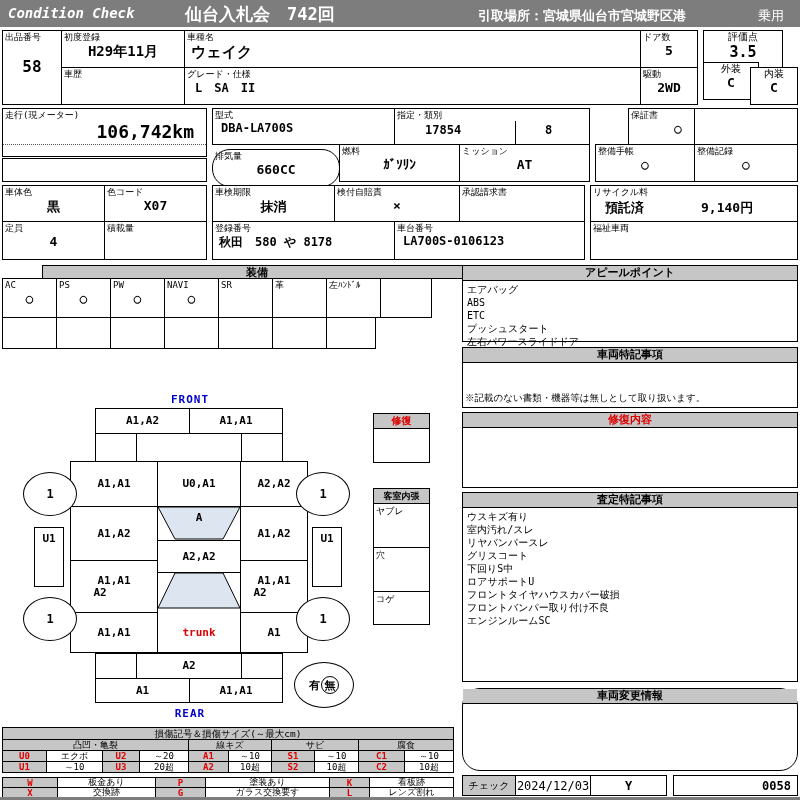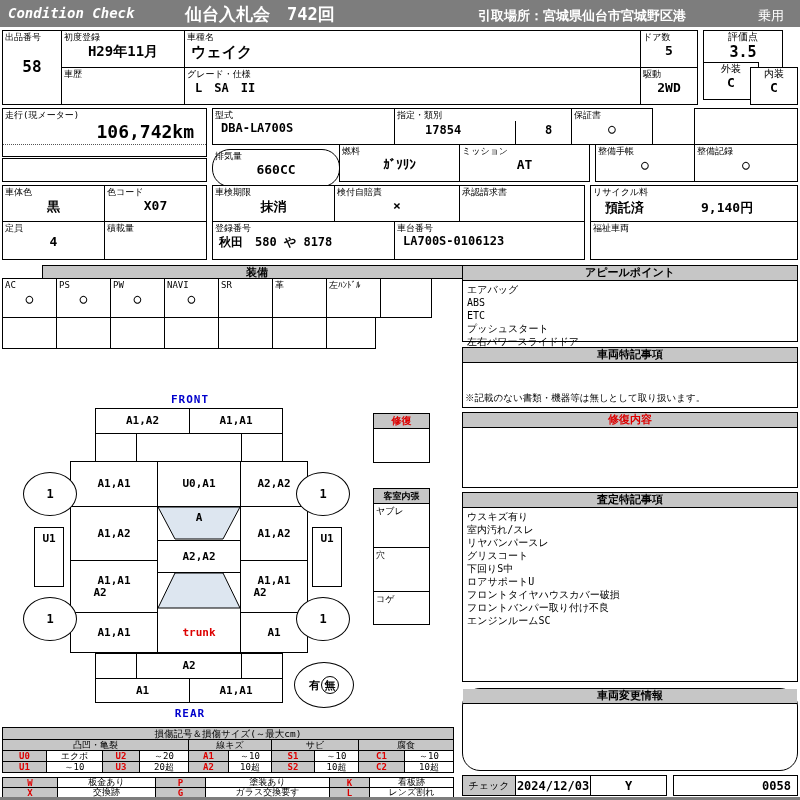--- a/index.html
+++ b/index.html
@@ -106,21 +106,21 @@
 </div>
 <div class="b" style="left:339px;top:144px;width:121px;height:38px;">
   <span class="lb">燃料</span>
   <div class="vl">ｶﾞｿﾘﾝ</div>
 </div>
 <div class="b" style="left:459px;top:144px;width:131px;height:38px;">
   <span class="lb">ミッション</span>
   <div class="vl">AT</div>
 </div>
 
-<div class="b" style="left:571px;top:108px;width:82px;height:37px;">
+<div class="b" style="left:628px;top:108px;width:100px;height:37px;">
   <span class="lb">保証書</span>
   <div class="vl">○</div>
 </div>
 <div class="b" style="left:694px;top:108px;width:104px;height:37px;"></div>
 <div class="b" style="left:595px;top:144px;width:100px;height:38px;">
   <span class="lb">整備手帳</span>
   <div class="vl">○</div>
 </div>
 <div class="b" style="left:694px;top:144px;width:104px;height:38px;">
   <span class="lb">整備記録</span>
@@ -253,21 +253,21 @@
       <div class="ln">エンジンルームSC</div>
     </div>
 </div>
 
 <div class="sec" style="left:462px;top:688px;width:336px;height:83px;border-radius:18px;">
   <div class="hd">車両変更情報</div>
   <div class="bodytx"></div>
 </div>
 
 <div class="b gray" style="left:462px;top:775px;width:54px;height:21px;font-size:10px;display:flex;align-items:center;justify-content:center;">チェック</div>
-<div class="b" style="left:515px;top:775px;width:76px;height:21px;font-weight:bold;font-size:12px;display:flex;align-items:center;justify-content:center;">2024/12/03</div>
+<div class="b" style="left:515px;top:775px;width:76px;height:21px;font-weight:normal;font-size:12px;display:flex;align-items:center;justify-content:center;">2024/12/03</div>
 <div class="b" style="left:590px;top:775px;width:77px;height:21px;font-weight:bold;font-size:12px;display:flex;align-items:center;justify-content:center;">Y</div>
 <div class="b" style="left:673px;top:775px;width:125px;height:21px;font-weight:bold;font-size:12px;display:flex;align-items:center;justify-content:flex-end;padding-right:6px;">0058</div>
 
 <div class="abs blue" style="left:160px;top:393px;width:60px;text-align:center;font-weight:bold;font-size:11px;letter-spacing:1px;">FRONT</div>
 
 <div class="panel" style="left:95px;top:408px;width:95px;height:26px;">A1,A2</div>
 <div class="panel" style="left:189px;top:408px;width:94px;height:26px;">A1,A1</div>
 
 <div class="panel bluefill" style="left:95px;top:433px;width:42px;height:29px;"></div>
 <div class="panel" style="left:136px;top:433px;width:106px;height:29px;"></div>

